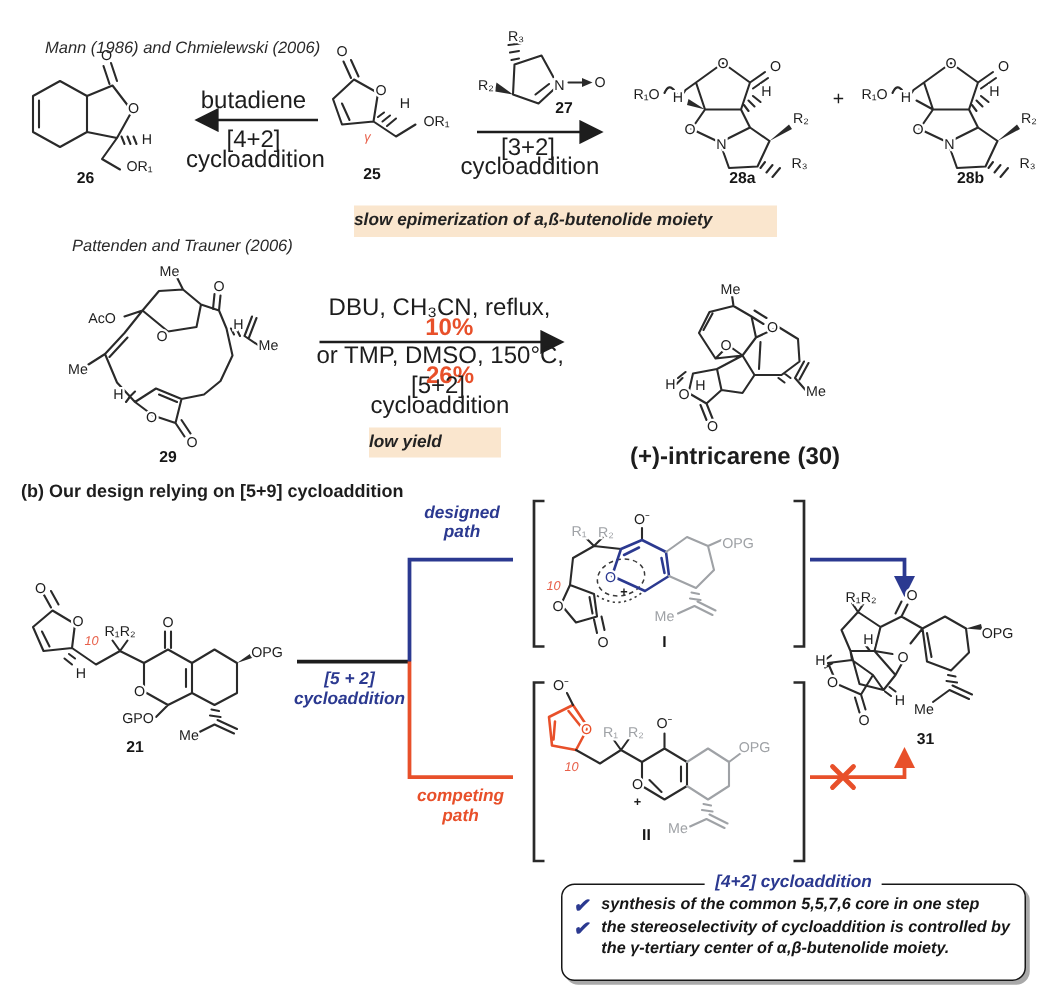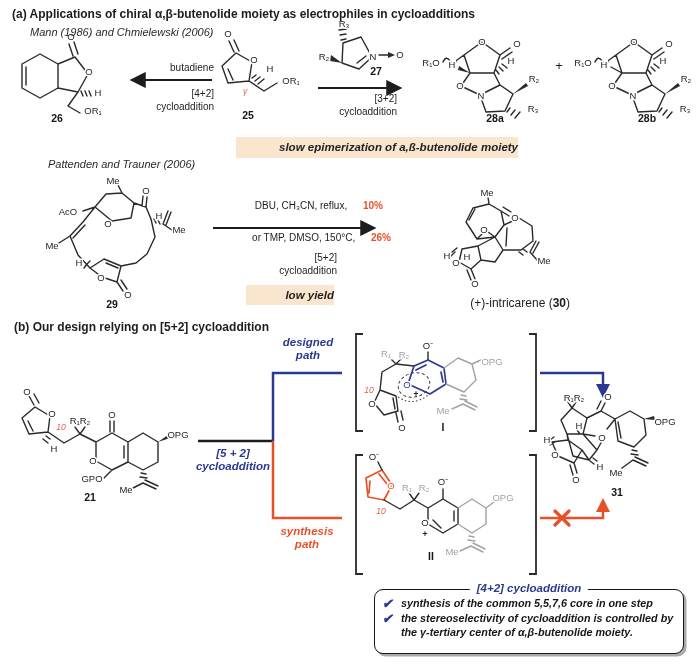--- a/index.html
+++ b/index.html
@@ -1,29 +1,29 @@
 <!DOCTYPE html>
 <html><head>
 <meta charset="utf-8">
 <style>
   html,body{margin:0;padding:0;background:#fff;}
   .canvas{position:relative;width:700px;height:666px;background:#fff;overflow:hidden;
           font-family:"Liberation Sans",sans-serif;color:#1d1d1d;}
   .abs{position:absolute;}
   .ttl{font-weight:bold;font-size:12px;white-space:nowrap;}
   .ref{font-style:italic;font-size:11px;color:#2a2a2a;white-space:nowrap;}
-  .cond{font-size:10px;text-align:right;line-height:13px;}
+  .cond{font-size:16px;text-align:center;line-height:13px;}
   .pct{color:#E8502A;font-weight:bold;margin-left:13px;}
   .hl{background:#FAE6CE;font-weight:bold;font-style:italic;font-size:11.5px;
-      text-align:right;color:#222;}
+      text-align:left;color:#222;}
   .bluepath{color:#2B3990;font-weight:bold;font-style:italic;font-size:11.5px;
       text-align:center;line-height:13px;}
   .orangepath{color:#E8502A;font-weight:bold;font-style:italic;font-size:11.5px;
       text-align:center;line-height:13px;}
-  .cap{font-size:12px;text-align:right;white-space:nowrap;}
+  .cap{font-size:16px;text-align:left;white-space:nowrap;font-weight:bold;}
   .bx{position:absolute;background:#fff;border:1.6px solid #161616;border-radius:9px;
       box-shadow:2.5px 2.5px 0 #a9a9a9;}
   .bx-title{position:absolute;top:-8px;left:50%;transform:translateX(-50%);background:#fff;
       padding:0 7px;font-weight:bold;font-style:italic;font-size:11.5px;white-space:nowrap;}
   .bx-row{display:flex;gap:7px;padding:6px 8px 4px 6px;align-items:flex-start;}
   .bx-body{font-weight:bold;font-style:italic;font-size:10.8px;line-height:13.4px;color:#161616;}
   .sq{width:13px;height:13px;background:#E8502A;flex:none;margin-top:9px;}
   .chk{color:#2B3990;font-weight:bold;font-size:13px;line-height:13px;flex:none;
        transform:skewX(-10deg);}
   
@@ -234,21 +234,20 @@
     <text class="al" x="602" y="441">O</text>
     <text class="al" x="555" y="458">O</text>
     <text class="al" x="600" y="470">H</text>
     <text class="al" x="576" y="483">O</text>
     <text class="al" x="616" y="476">Me</text>
     <text class="num" x="617" y="496">31</text>
   </g>
 </svg>
 
 
-<div class="abs ttl" style="left:12px;top:7px">(a) Applications of chiral α,β-butenolide moiety as electrophiles in cycloadditions</div>
 <div class="abs ref" style="left:30px;top:26px">Mann (1986) and Chmielewski (2006)</div>
 
 <div class="abs cond" style="left:124px;top:61px;width:90px">butadiene</div>
 <div class="abs cond" style="left:124px;top:87px;width:90px">
   <div>[4+2]</div>
   <div>cycloaddition</div>
 </div>
 <div class="abs cond" style="left:307px;top:92px;width:90px">
   <div>[3+2]</div>
   <div>cycloaddition</div>
@@ -267,32 +266,32 @@
 <div class="abs cond" style="left:247px;top:251px;width:90px">
   <div>[5+2]</div>
   <div>cycloaddition</div>
 </div>
 <div class="abs hl" style="left:246px;top:285px;width:88px;height:20px;line-height:20px">low yield</div>
 
 <div class="abs cap" style="left:420px;top:296px;width:150px">
   <span>(+)-intricarene (</span><b>30</b><span>)</span>
 </div>
 
-<div class="abs ttl" style="left:14px;top:320px">(b) Our design relying on [5+2] cycloaddition</div>
+<div class="abs ttl" style="left:14px;top:320px">(b) Our design relying on [5+9] cycloaddition</div>
 
 <div class="abs bluepath" style="left:272px;top:336px;width:72px">
   <div>designed</div>
   <div>path</div>
 </div>
 <div class="abs bluepath" style="left:180px;top:447px;width:106px">
   <div>[5 + 2]</div>
   <div>cycloaddition</div>
 </div>
 <div class="abs orangepath" style="left:267px;top:525px;width:80px">
-  <div>synthesis</div>
+  <div>competing</div>
   <div>path</div>
 </div>
 
 
 
 <div class="bx" style="left:374px;top:589px;width:308px;height:63px">
   <div class="bx-title" style="color:#2B3990">[4+2] cycloaddition</div>
   <div class="bx-row" style="padding:7px 8px 0 8px">
     <span class="chk">✔</span>
     <div class="bx-body">synthesis of the common 5,5,7,6 core in one step</div>

